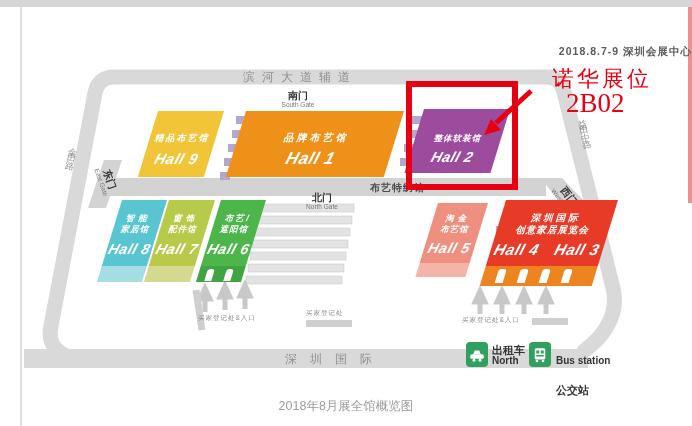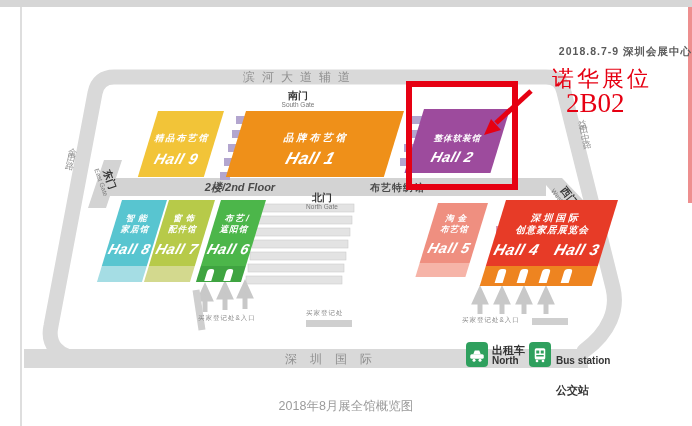--- a/index.html
+++ b/index.html
@@ -118,21 +118,20 @@
   </div>
   <div class="abs gate" style="left:80px;top:172px;width:52px;transform:rotate(70deg);z-index:2;">
     <div class="cn">东门</div>
     <div class="en">East Gate</div>
   </div>
   <div class="abs gate" style="left:540px;top:190px;width:52px;transform:rotate(52deg);z-index:2;">
     <div class="cn">西门</div>
     <div class="en">West Gate</div>
   </div>
 
-  <div class="abs floor2" style="left:190px;top:180px;width:100px;text-align:center;z-index:2;">2楼/2nd Floor</div>
   <div class="abs stripname" style="left:370px;top:181px;z-index:2;">布艺特绣馆</div>
 
   <div class="hall" style="left: 158px; top: 111px; width: 66px; height: 66px; z-index: 2; background-color: rgb(242, 196, 56);">
     <div class="cn" style="font-size:9px;letter-spacing:2px;margin-top:22px;">精品布艺馆</div>
     <div class="lbl" style="font-size:15px;margin-top:6px;">Hall 9</div>
   </div>
   <div class="hall" style="left: 246px; top: 111px; width: 158px; height: 66px; z-index: 2; background-color: rgb(239, 144, 25);">
     <div class="cn" style="font-size:10px;letter-spacing:3px;margin-top:21px;">品牌布艺馆</div>
     <div class="lbl" style="font-size:17px;margin-top:4px;">Hall 1</div>
   </div>

